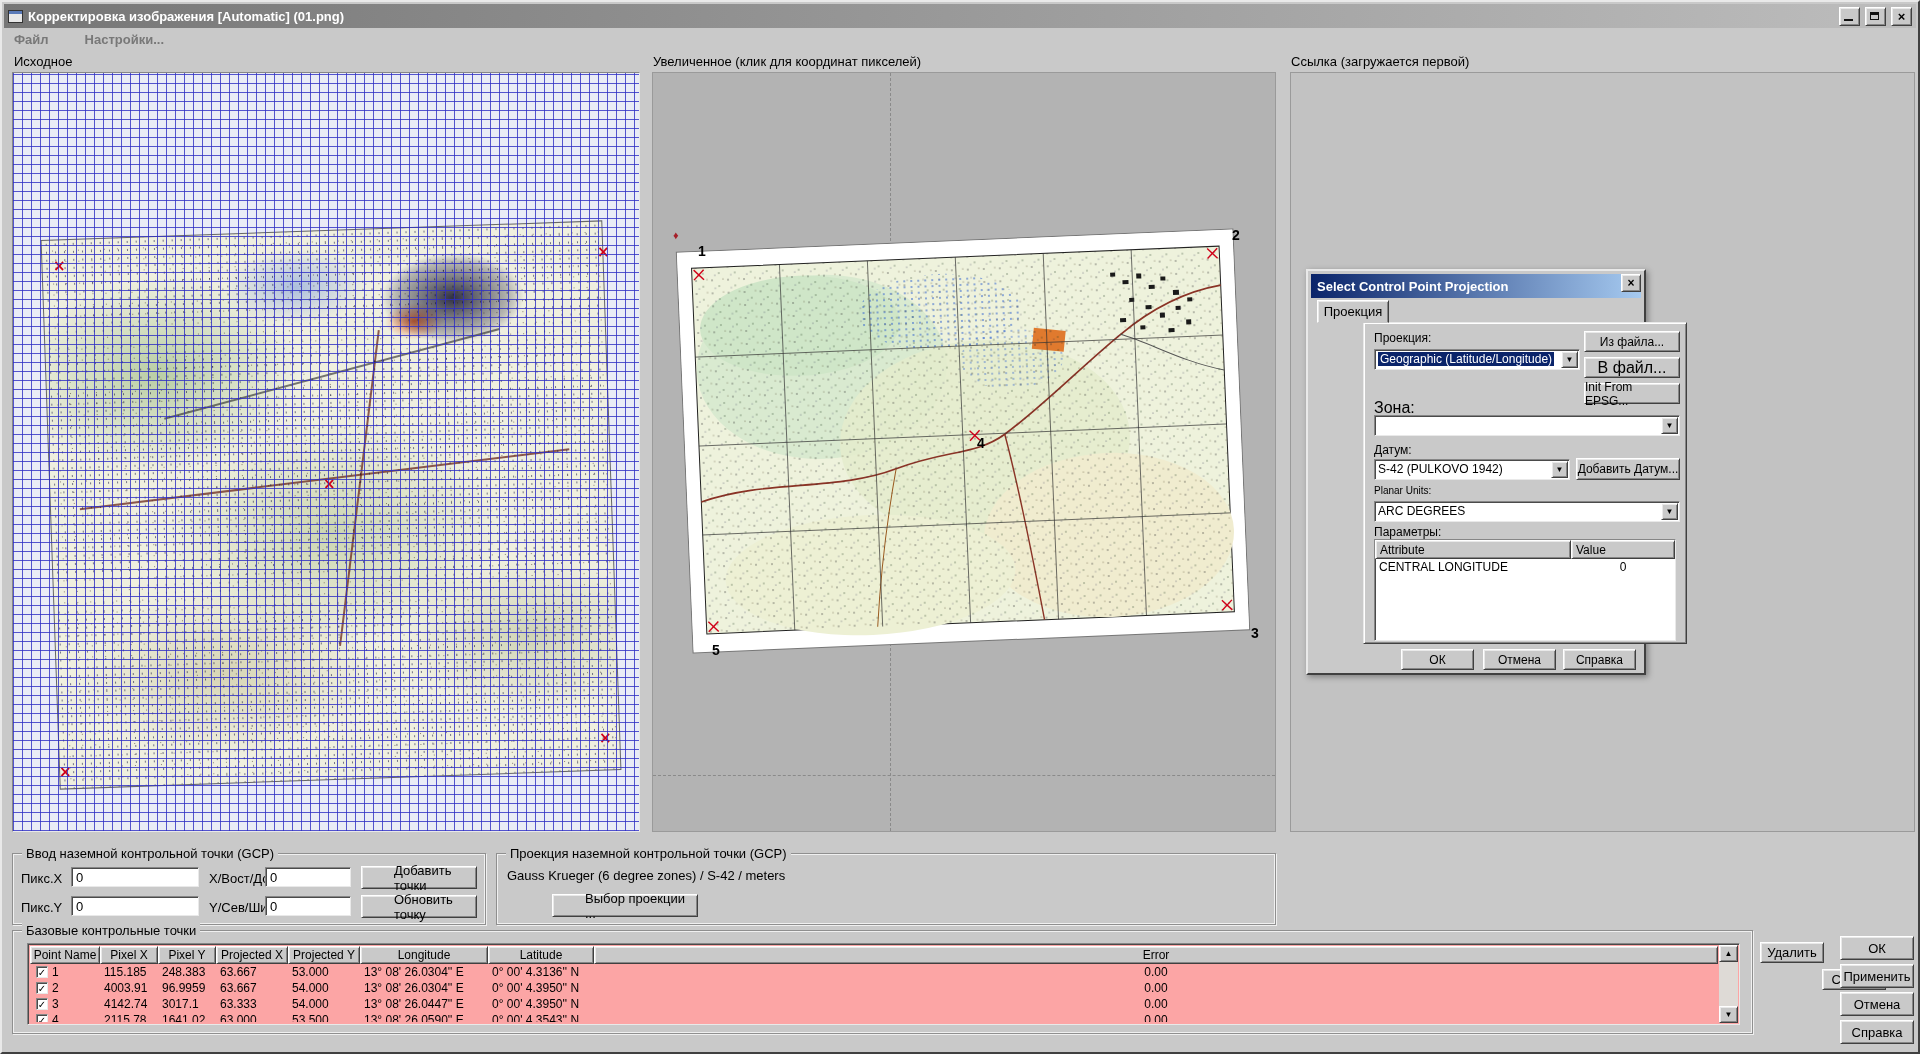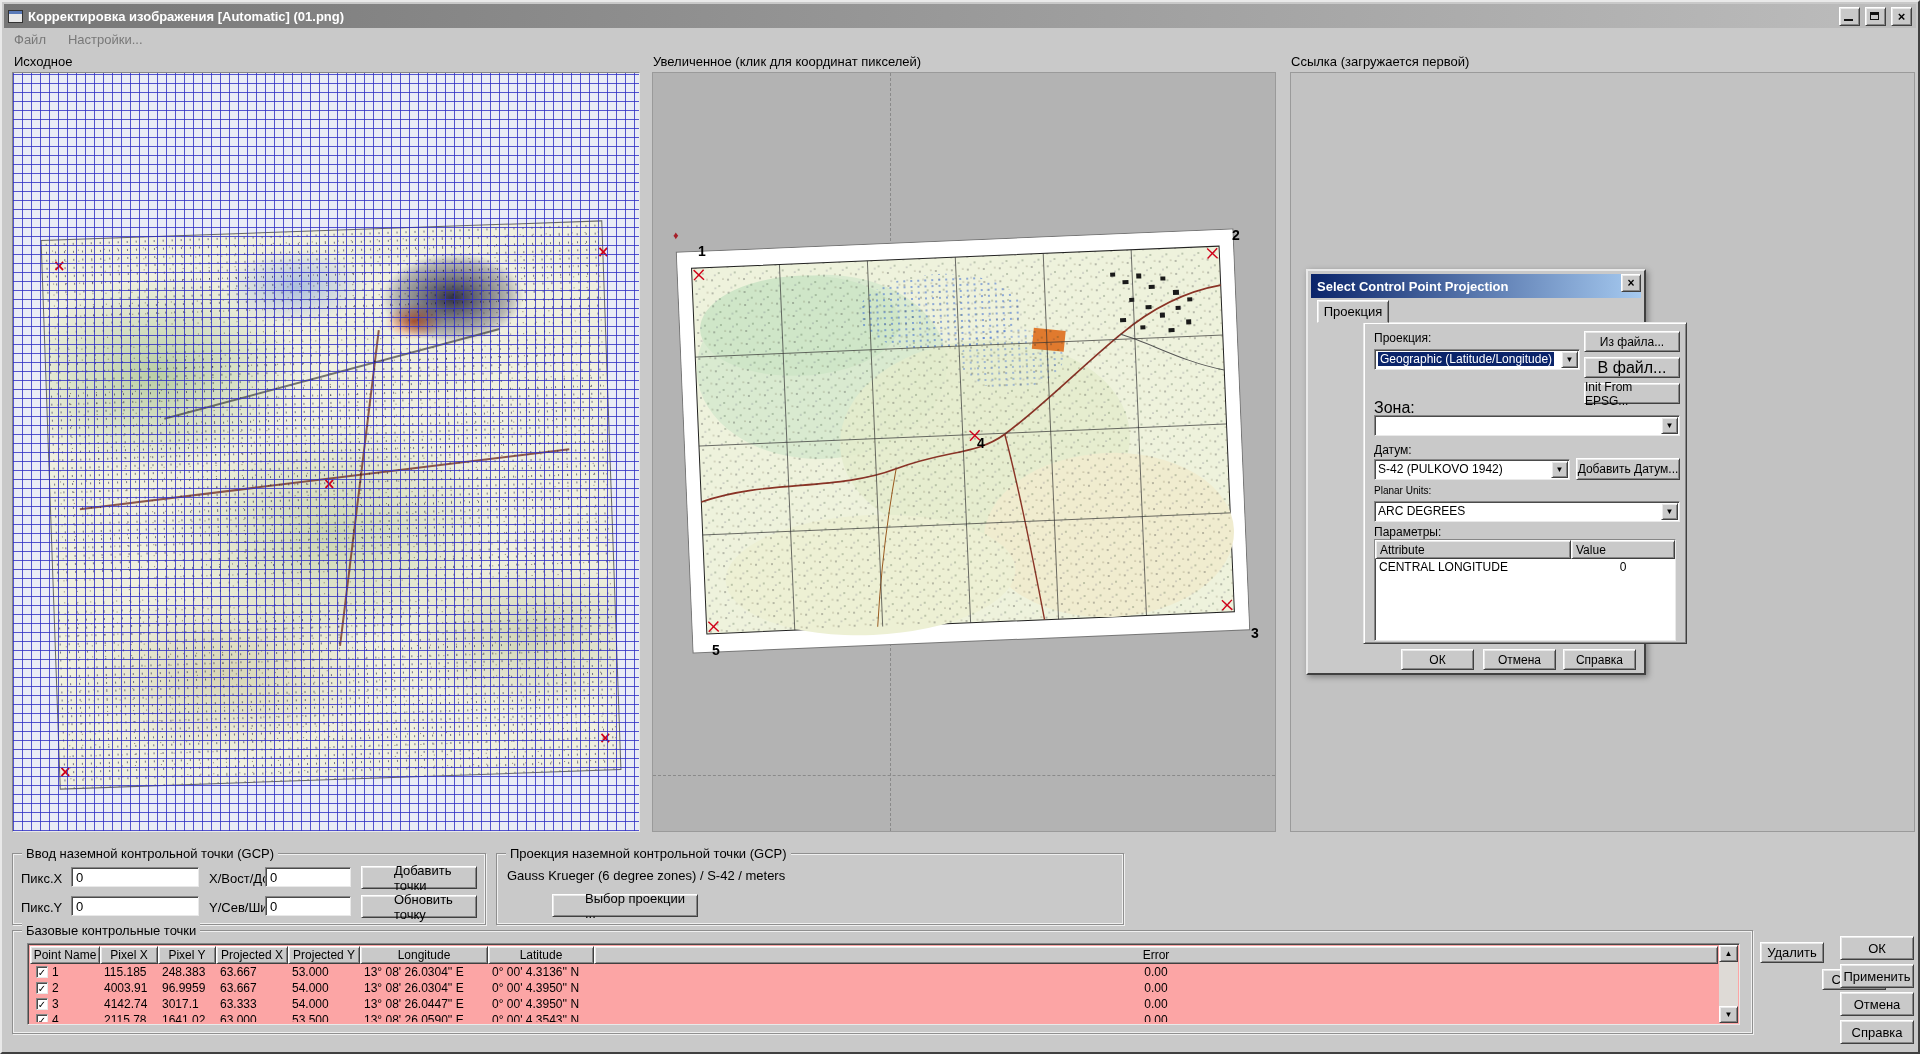--- a/index.html
+++ b/index.html
@@ -25,21 +25,21 @@
   
   .titlebar { position:absolute; left:2px; top:2px; right:2px; height:24px;
               background:linear-gradient(90deg,#767676,#bdbdbd);
               display:flex; align-items:center; padding:0 4px; gap:5px; }
   .title-text { color:#fff; font-weight:bold; font-size:13px; white-space:nowrap; flex:1; }
   .app-icon { width:15px; height:13px; background:#e8e8e8; border:1px solid #333; box-shadow:inset 0 3px 0 #5a7ab8; }
   .tb-btn { width:21px; height:19px; position:relative; }
   .glyph-min { position:absolute; left:4px; bottom:4px; width:9px; height:2px; background:#111; }
   .glyph-rest { position:absolute; left:4px; top:4px; width:9px; height:8px; border:1px solid #111; border-top-width:3px; background:#c9c9c9; }
   .glyph-x { font-size:13px; font-weight:bold; line-height:17px; width:100%; text-align:center; display:block; }
-  .menubar { position:absolute; left:2px; top:26px; right:2px; height:22px; display:flex; align-items:center; gap:22px; padding:0 10px; }
+  .menubar { position:absolute; left:2px; top:26px; right:2px; height:22px; display:flex; align-items:center; gap:36px; padding:0 10px;font-weight:bold; }
   .menu-item { color:#787878; font-size:13px; }
   
   .panel-label { position:absolute; top:52px; font-size:13px; }
   .panel { position:absolute; top:70px; height:760px; }
   #panel-source { left:10px; width:628px; background:#e9ebf6; border:1px solid; border-color:#868686 #e9e9e9 #e9e9e9 #868686; }
   #panel-zoom   { left:650px; width:624px; background:#b3b3b3; border:1px solid #9a9a9a; }
   #panel-ref    { left:1288px; width:625px; background:#c2c2c2; border:1px solid #9a9a9a; }
   
   .src-sheet { position:absolute; left:38px; top:158px; width:560px; height:548px; transform:rotate(-2deg);
     background:
@@ -331,21 +331,21 @@
 
     <span class="lbl" style="left:8px;top:46px">Пикс.Y</span>
     <input class="field" style="left: 58px; top: 42px; width: 128px;" value="0">
     <span class="lbl" style="left:196px;top:46px">Y/Сев/Шир</span>
     <input class="field" style="left: 252px; top: 42px; width: 86px;" value="0">
     <div class="out btn gbtn" style="left:348px;top:41px;width:116px">
         <span>Обновить точку</span>
       </div>
   </div>
 
-  <div class="group" style="left:494px;top:851px;width:628px;height:72px">
+  <div class="group" style="left:494px;top:851px;width:780px;height:72px">
     <span class="legend">Проекция наземной контрольной точки (GCP)</span>
     <span class="lbl" style="left:10px;top:14px">Gauss Krueger (6 degree zones) / S-42 / meters</span>
     <div class="out btn gbtn" style="left:55px;top:40px;width:146px">
         <span>Выбор проекции ...</span>
       </div>
   </div>
 
   <div class="group" style="left:10px;top:928px;width:1741px;height:104px">
     <span class="legend">Базовые контрольные точки</span>
     <div class="pts-table">

